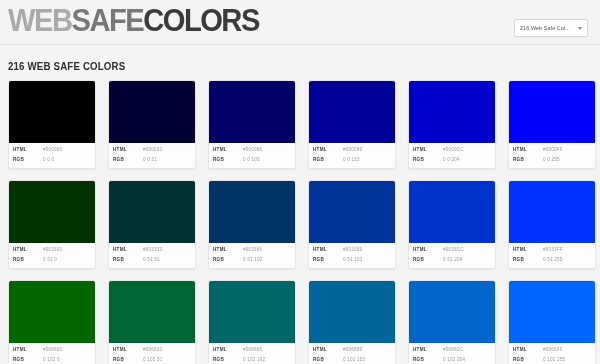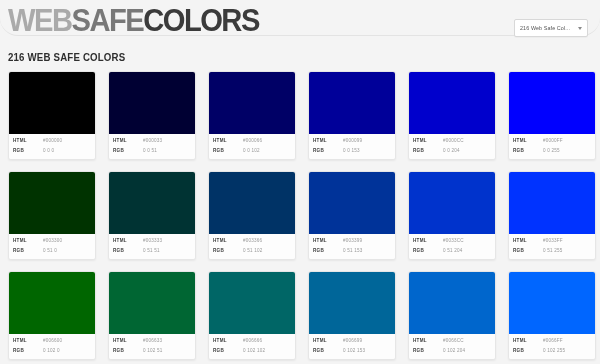--- a/index.html
+++ b/index.html
@@ -13,25 +13,24 @@
   body {
     background: #f4f4f4;
     font-family: "Liberation Sans", sans-serif;
     color: #3a3a3a;
     -webkit-font-smoothing: antialiased;
   }
 
   
   .site-header {
     position: relative;
-    height: 36px;
+    height: 45px;
     background: #f4f4f4;
     border-bottom: 1px solid #e3e3e3;
     padding: 8px 12px;
-    border-radius: 21px;
   }
 
   .logo {
     position: absolute;
     left: 8px;
     top: 4px;
     font-family: "Liberation Sans", sans-serif;
     font-weight: bold;
     font-size: 31px;
     letter-spacing: -1.6px;

